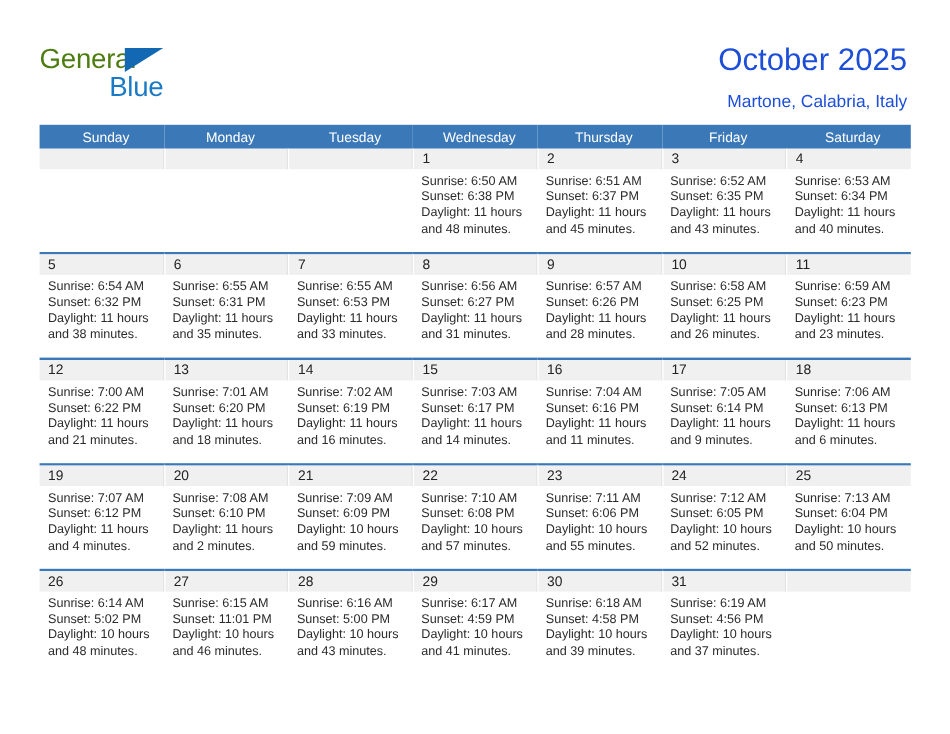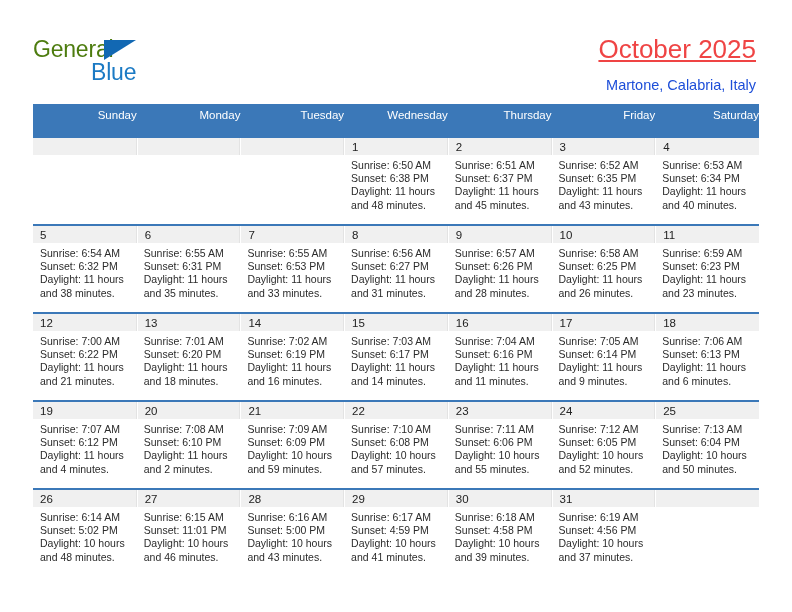--- a/index.html
+++ b/index.html
@@ -67,24 +67,23 @@
   }
 
   .title-block {
     position: absolute;
     right: 36px;
     top: 33px;
     text-align: right;
   }
   .cal-title {
     font-size: 26px;
-    color: #ef4444;
+    color: #1d4ed8;
     line-height: 32px;
     white-space: nowrap;
-    text-decoration: underline;
   }
   .cal-subtitle {
     font-size: 14.5px;
     color: #1d4ed8;
     line-height: 20px;
     margin-top: 10px;
     white-space: nowrap;
   }
 
   
@@ -99,22 +98,22 @@
     table-layout: fixed;
     width: 726px;
   }
   table.cal col { width: 103.714px; }
 
   thead th {
     background: #3b78b8;
     color: #ffffff;
     font-size: 11.5px;
     font-weight: normal;
-    text-align: right;
-    padding: 5px 0 16px 7px;
+    text-align: center;
+    padding: 5px 0 2px 7px;
     height: 12px;
     line-height: 13px;
     border: none;
   }
 
   tbody tr.week-row > td {
     vertical-align: top;
     padding: 0;
     border-top: 2px solid #3b78b8;
     height: 86px;

